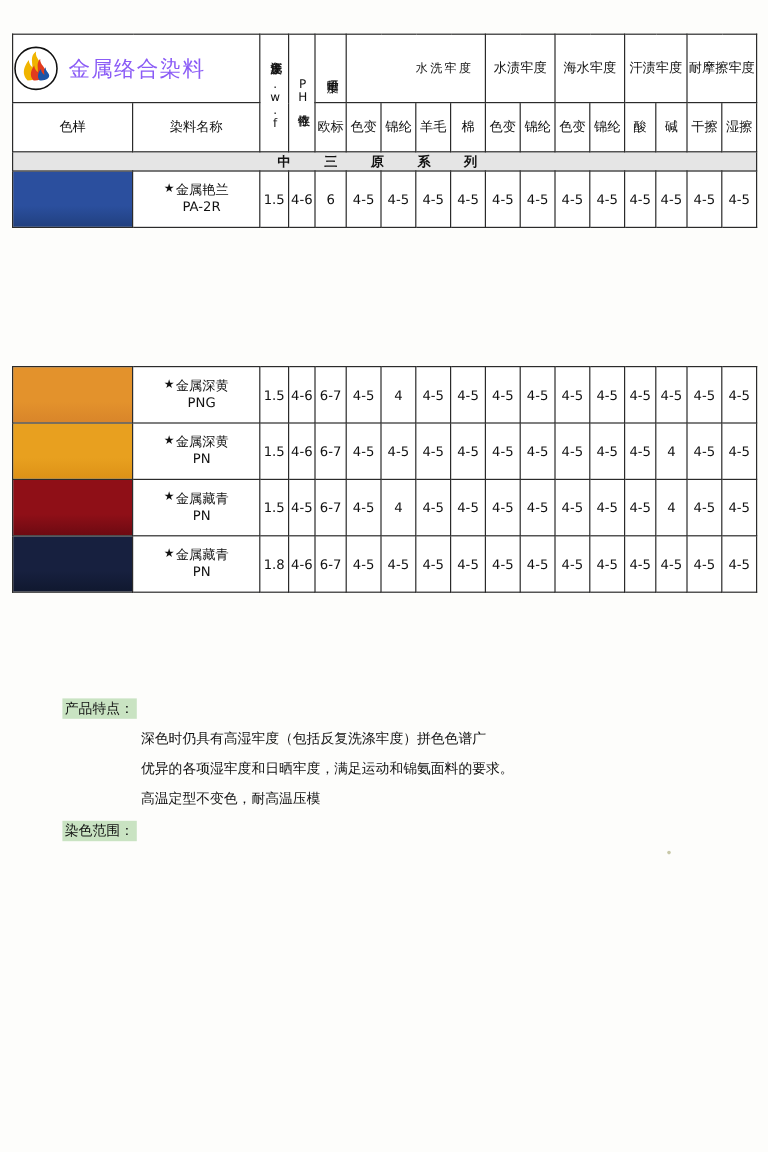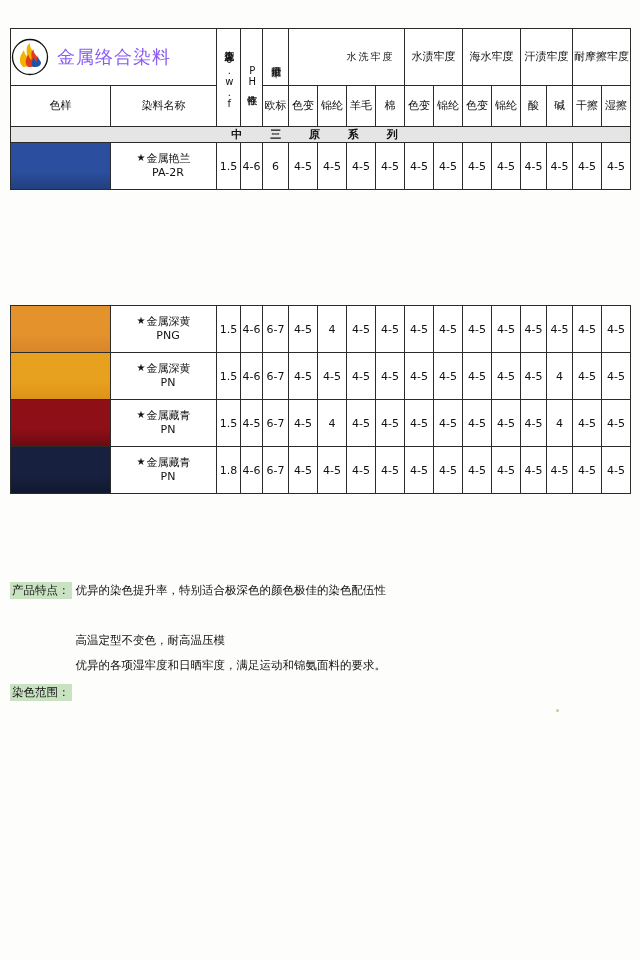--- a/index.html
+++ b/index.html
@@ -129,20 +129,21 @@
     left: 10px;
     top: 582px;
     width: 620px;
     font-size: 11.5px;
     color: #111;
   }
   .note-row {
     display: flex;
     align-items: flex-start;
     margin-bottom: 8px;
+    margin-left: 42px;
   }
   .note-label {
     background: #c9e3c2;
     padding: 1px 2px;
     font-size: 11.5px;
     white-space: nowrap;
     margin-right: 4px;
   }
   .note-label.invisible {
     background: transparent;
@@ -399,32 +400,32 @@
       <td class="val">4-5</td>
       <td class="val">4-5</td>
       <td class="val">4-5</td>
     </tr>
   </tbody>
     </table>
 
   <div class="notes">
     <div class="note-row">
       <span class="note-label">产品特点：</span>
-      <span class="note-text">优异的染色提升率，特别适合极深色的颜色极佳的染色配伍性</span>
     </div>
     <div class="note-row">
       <span class="note-label invisible">产品特点：</span>
+      <span class="note-text">深色时仍具有高湿牢度（包括反复洗涤牢度）拼色色谱广</span>
+    </div>
+    <div class="note-row">
+      <span class="note-label invisible">产品特点：</span>
+      <span class="note-text">优异的各项湿牢度和日晒牢度，满足运动和锦氨面料的要求。</span>
     </div>
     <div class="note-row">
       <span class="note-label invisible">产品特点：</span>
       <span class="note-text">高温定型不变色，耐高温压模</span>
     </div>
-    <div class="note-row">
-      <span class="note-label invisible">产品特点：</span>
-      <span class="note-text">优异的各项湿牢度和日晒牢度，满足运动和锦氨面料的要求。</span>
-    </div>
     <div class="note-row" style="margin-top:10px;gap:40px;">
       <span class="note-label">染色范围：</span>
     </div>
   </div>
 
   <div class="spot"></div>
 </div>
 
 </body></html>

